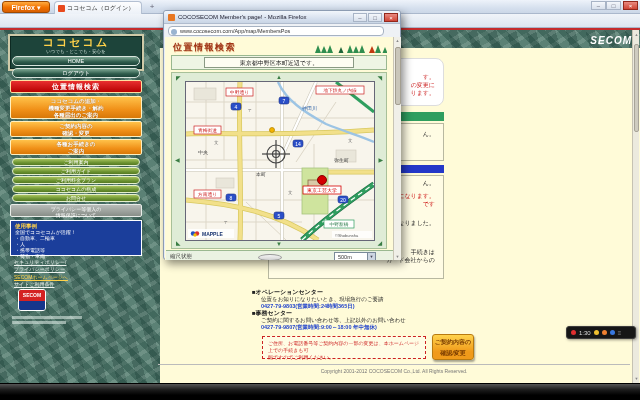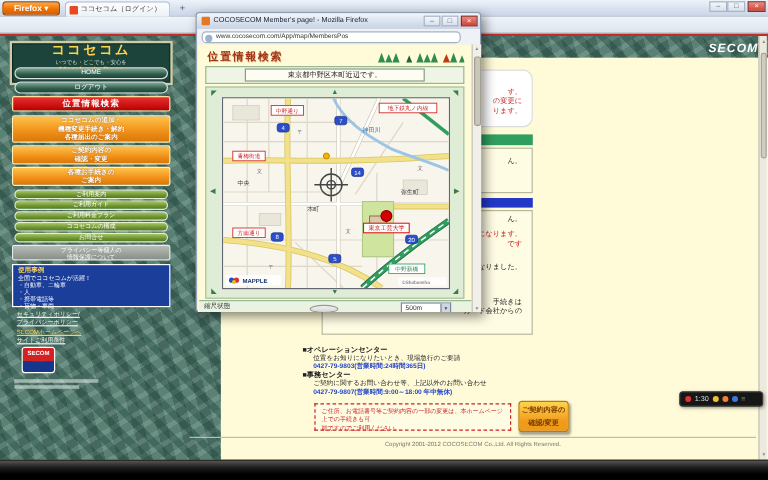--- a/index.html
+++ b/index.html
@@ -46,21 +46,21 @@
 
   
   #page { left:0; top:28px; width:640px; height:355px; background:#fffbd8; }
   .camo { background-color:#5b8175; background-image:
     repeating-linear-gradient(45deg, rgba(25,65,55,.38) 0 6px, transparent 6px 14px),
     repeating-linear-gradient(-30deg, rgba(210,228,218,.16) 0 4px, transparent 4px 11px),
     repeating-linear-gradient(75deg, rgba(15,45,40,.28) 0 9px, transparent 9px 19px); }
   #redline { left:0; top:0; width:640px; height:2px; background:#c42b2b; }
   #camoband { left:0; top:2px; width:640px; height:18px; }
   #secom-logo { right:8px; top:5px; color:#fff; font-size:10px; font-weight:bold; font-style:italic; letter-spacing:1px; }
-  #sidebar { left:0; top:2px; width:184px; height:353px; }
+  #sidebar { left:0; top:2px; width:160px; height:353px; }
 
   #sb-logo { left:8px; top:4px; width:136px; height:37px; background:#1d443a;
     border:2px solid #cfcaa8; box-shadow:inset 0 0 0 1px #0d2a22; text-align:center; }
   #sb-logo .t1 { color:#ffd24a; font-size:11px; font-weight:bold; letter-spacing:2px; line-height:13px; }
   #sb-logo .t2 { color:#cfe0d8; font-size:4.5px; line-height:5px; }
   #sb-logo .t3 { color:#ff8c1a; font-size:7.5px; font-weight:bold; font-style:italic; line-height:9px; }
   .pill { left:12px; width:128px; height:10px; border-radius:5px; text-align:center;
     background:linear-gradient(#7ea894,#2f5c4c 60%,#1d443a); border:1px solid #d8e4dc;
     color:#fff; font-size:5.5px; line-height:9px; }
   #sb-home { top:26px; } #sb-logout { top:38px; }

